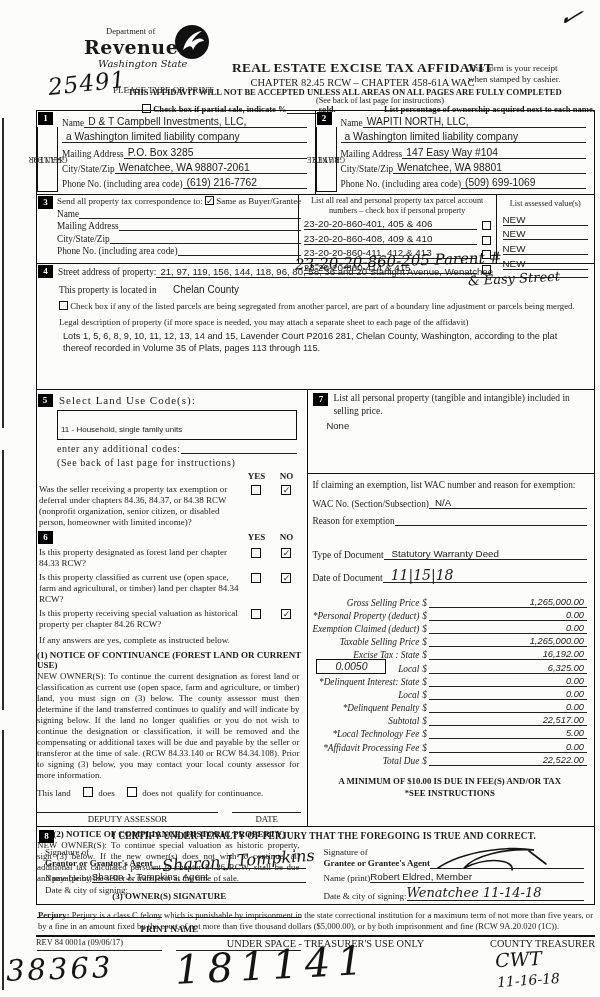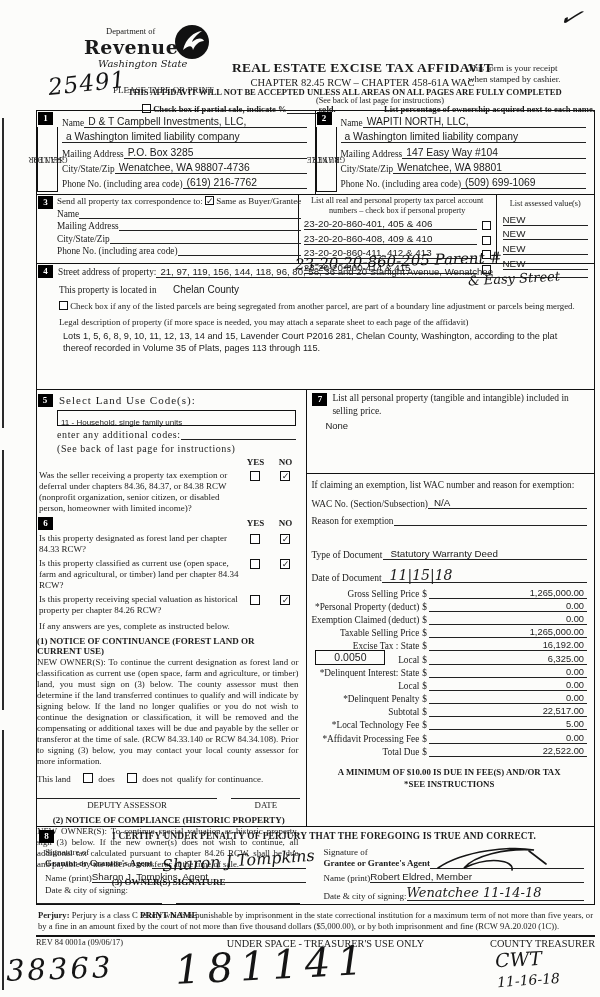--- a/index.html
+++ b/index.html
@@ -71,21 +71,21 @@
   .r3 .seg { margin:6px 0 0 22px; font-size:8.8px; }
   .r3 .legal-lab { margin:6px 0 0 22px; font-size:8.8px; }
   .r3 .legal-val { margin:4px 10px 0 26px; font-size:9.2px; font-family:"Liberation Sans", sans-serif; line-height:1.3; }
 
   
   .col5 { width:50%; border-right:1.5px solid #111; padding:3px 6px 2px 0; }
   .col7 { flex:1; padding:2px 7px 2px 4px; }
   .s5head { display:flex; align-items:center; font-size:11px; letter-spacing:1px; }
   .s5head .secno { margin-right:6px; }
   .landuse-box { border:1px solid #111; margin:3px 4px 0 20px; height:13px; font-family:"Liberation Sans", sans-serif;
-                 font-size:8px; padding:7px 3px; }
+                 font-size:8px; padding:14px 3px; }
   .addl { display:flex; align-items:flex-end; margin:3px 4px 0 20px; font-size:10px; letter-spacing:.6px; }
   .addl .ln { flex:1; border-bottom:1px solid #222; }
   .seeback2 { margin:3px 0 0 20px; font-size:10px; letter-spacing:.6px; }
   .yn-hdr { display:flex; font-size:9px; font-weight:bold; margin-top:3px; }
   .yn-hdr .sp { flex:1; }
   .yn-cell { width:30px; text-align:center; }
   .qrow { display:flex; margin-top:3px; font-size:9px; line-height:1.22; }
   .qrow .qt { flex:1; padding-left:2px; }
   .qrow .yn-cell { align-self:flex-start; padding-top:1px; }
   .s6head { display:flex; align-items:center; margin-top:2px; }
@@ -109,21 +109,21 @@
   .s7head { display:flex; font-size:9.5px; line-height:1.35; }
   .s7head .secno { margin-right:5px; flex:0 0 15px; }
   .none-val { font-family:"Liberation Sans", sans-serif; font-size:9.5px; margin:2px 0 0 14px; }
   .s7div { border-top:1px solid #111; margin:42px -7px 0 -4px; }
   .exm-lab { font-size:9.3px; margin-top:6px; }
   .wline { display:flex; align-items:flex-end; margin-top:7px; font-size:9.3px; }
   .wline .val { flex:1; border-bottom:1px solid #222; font-family:"Liberation Sans", sans-serif; font-size:9.8px; padding-left:6px; }
   .docline { display:flex; align-items:flex-end; margin-top:8px; font-size:9.5px; }
   .docline .val { flex:1; border-bottom:1px solid #222; font-family:"Liberation Sans", sans-serif; font-size:9.8px; padding-left:8px; }
   .docline .val.hwv { font-family:"DejaVu Serif", serif; font-style:italic; font-size:14px; line-height:1; }
-  .fin { margin-top:5px; }
+  .fin { margin-top:14px;font-style:italic; }
   .fin-row { display:flex; align-items:flex-end; margin-top:2.1px; font-size:9.3px; position:relative; }
   .fin-row .lab { flex:1; text-align:right; white-space:nowrap; }
   .fin-row .dol { margin:0 2px 0 3px; }
   .fin-row .amt { width:158px; border-bottom:1px solid #222; font-family:"Liberation Sans", sans-serif;
                   font-size:9.3px; text-align:right; padding-right:3px; }
   .rate-box { position:absolute; left:4px; bottom:0; width:70px; height:15px; border:1.5px solid #111;
               font-family:"Liberation Sans", sans-serif; font-size:10.5px; text-align:center; line-height:13px; }
   .minnote { margin-top:10px; text-align:center; font-size:8.8px; font-weight:bold; line-height:1.35; }
 
   
@@ -216,21 +216,21 @@
             </div>
           <div class="fline">
               <span class="val" style="margin-left:0;">a Washington limited liability company</span>
             </div>
           <div class="fline">
               <span>Mailing Address</span>
             <span class="val">P.O. Box 3285</span>
             </div>
           <div class="fline">
               <span>City/State/Zip</span>
-            <span class="val">Wenatchee, WA  98807-4736</span>
+            <span class="val">Wenatchee, WA  98807-2061</span>
             </div>
           <div class="fline">
               <span>Phone No. (including area code)</span>
             <span class="val">(619) 216-7762</span>
             </div>
         </div>
       </div>
       <div class="half">
         <div class="sidecol">
           <div class="secno">2</div>

